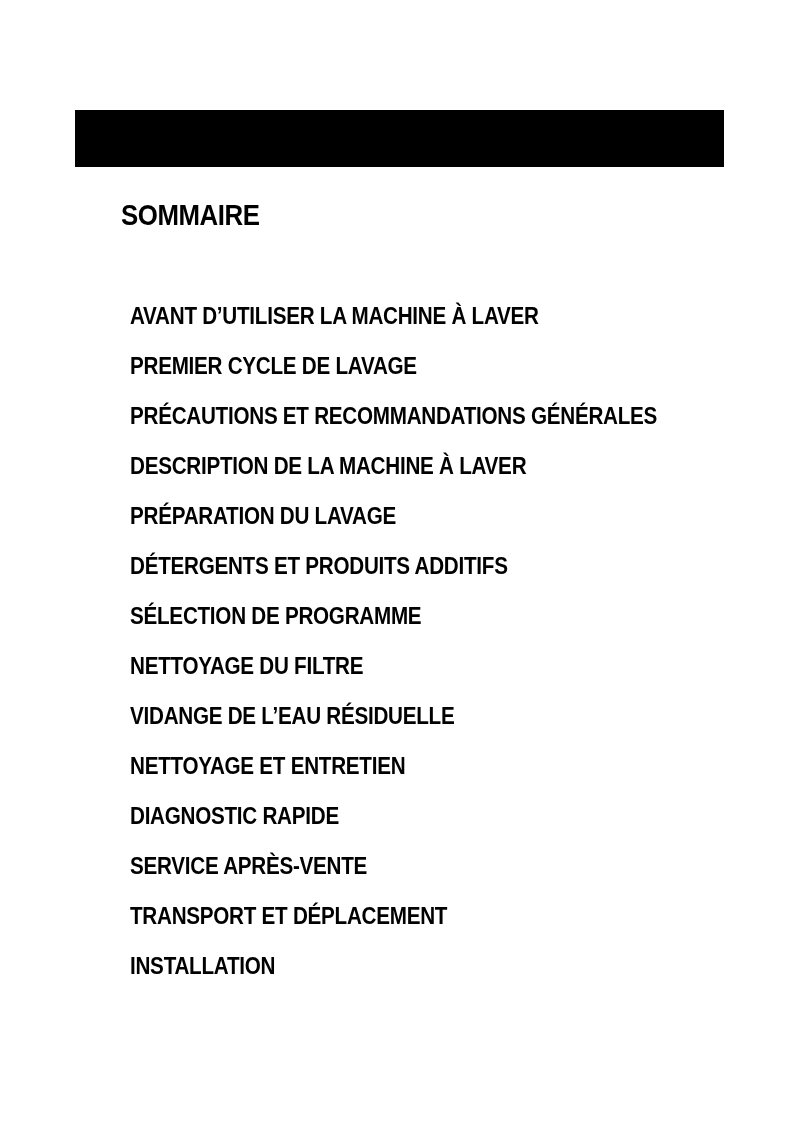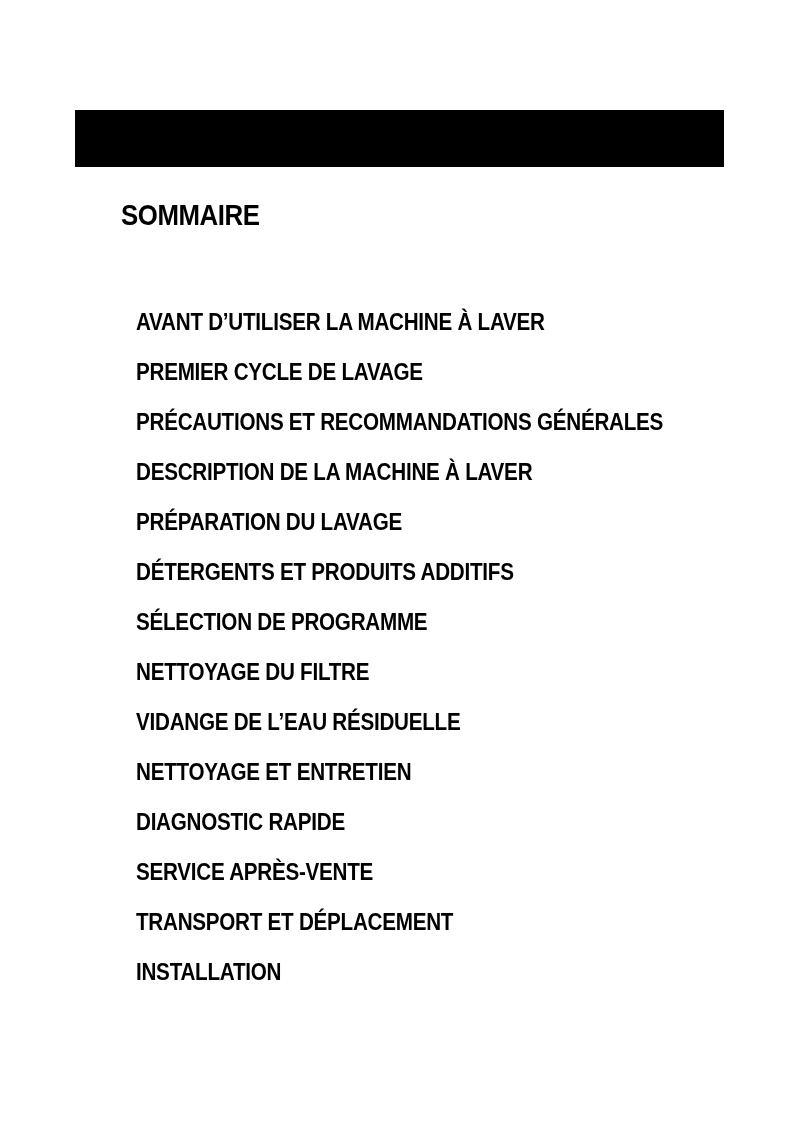--- a/index.html
+++ b/index.html
@@ -33,21 +33,21 @@
       line-height: 38px;
       letter-spacing: -0.5px;
       transform: scaleX(0.86);
       transform-origin: left center;
       white-space: nowrap;
     }
     .toc {
       position: absolute;
       left: 122px;
       top: 292px;
-      margin: 14px;
+      margin: 8px;
       padding: 0;
       list-style: none;
     }
     .toc-item {
       height: 50px;
       font-size: 24px;
       font-weight: bold;
       line-height: 32px;
       letter-spacing: -0.3px;
       white-space: nowrap;

